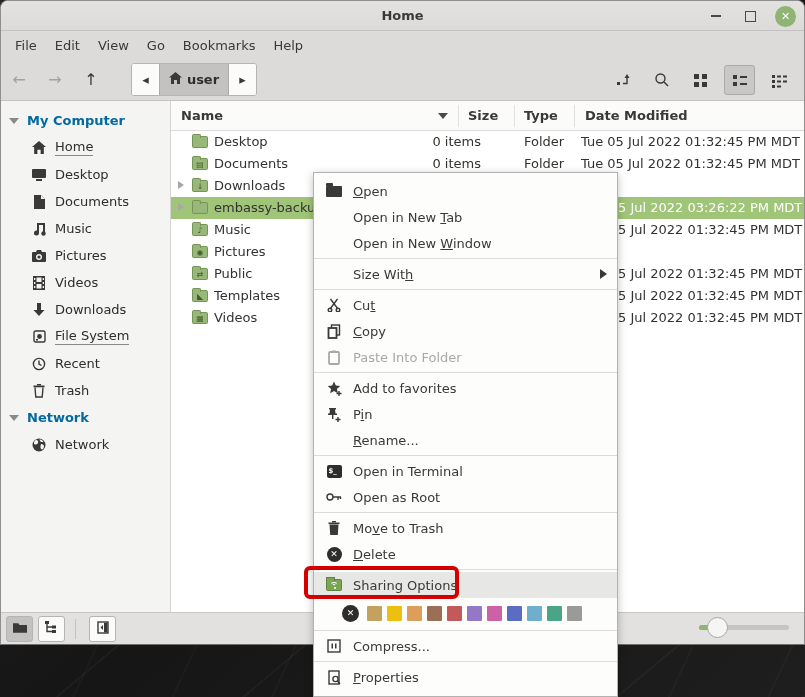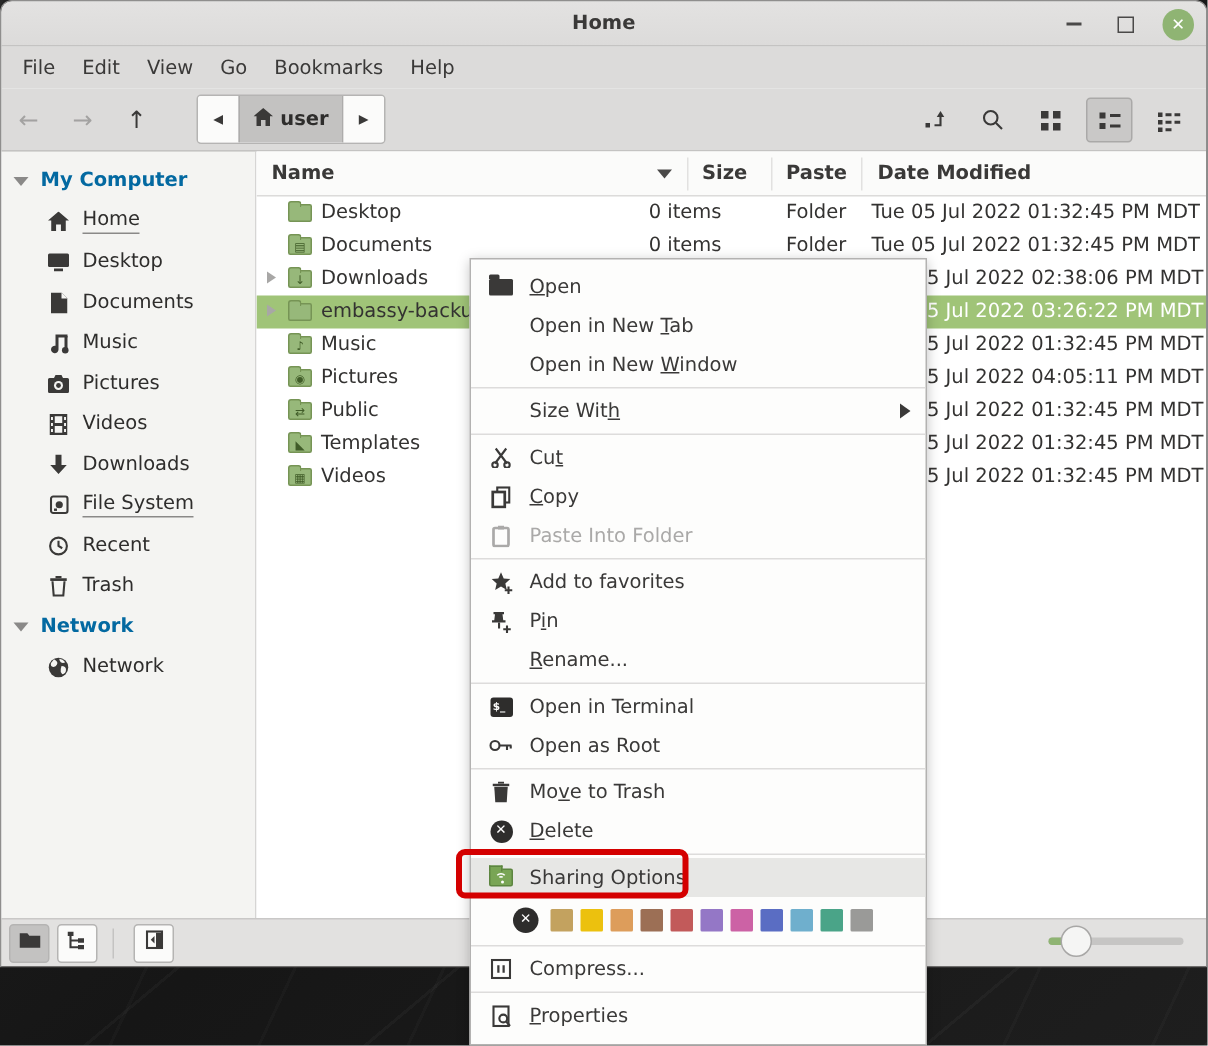--- a/index.html
+++ b/index.html
@@ -321,21 +321,21 @@
       </div>
     </div>
 
     <div class="filearea">
       <div class="list-header">
         <span class="col-name">Name</span>
         <span class="sort-arrow"></span>
         <span class="hsep" style="left:287px"></span>
         <span class="col-size">Size</span>
         <span class="hsep" style="left:343px"></span>
-        <span class="col-type">Paste</span>
+        <span class="col-type">Type</span>
         <span class="hsep" style="left:403px"></span>
         <span class="col-date">Date Modified</span>
       </div>
       <div class="rows">
         <div class="file-row">
           <span class="folder">
               <span class="emblem"></span>
             </span>
           <span class="name">Desktop</span>
           <span class="size">0 items</span>
@@ -350,21 +350,20 @@
           <span class="size">0 items</span>
           <span class="type">Folder</span>
           <span class="date">Tue 05 Jul 2022 01:32:45 PM MDT</span>
         </div>
         <div class="file-row">
           <span class="exp"></span>
           <span class="folder">
               <span class="emblem">↓</span>
             </span>
           <span class="name">Downloads</span>
-          <span class="date shift">5 Jul 2022 02:38:06 PM MDT</span>
         </div>
         <div class="file-row selected" style="background-color: rgb(160, 196, 120);">
           <span class="exp"></span>
           <span class="folder">
               <span class="emblem"></span>
             </span>
           <span class="name">embassy-backup</span>
           <span class="date shift">5 Jul 2022 03:26:22 PM MDT</span>
         </div>
         <div class="file-row">
@@ -372,21 +371,20 @@
               <span class="emblem">♪</span>
             </span>
           <span class="name">Music</span>
           <span class="date shift">5 Jul 2022 01:32:45 PM MDT</span>
         </div>
         <div class="file-row">
           <span class="folder">
               <span class="emblem">◉</span>
             </span>
           <span class="name">Pictures</span>
-          <span class="date shift">5 Jul 2022 04:05:11 PM MDT</span>
         </div>
         <div class="file-row">
           <span class="folder">
               <span class="emblem">⇄</span>
             </span>
           <span class="name">Public</span>
           <span class="date shift">5 Jul 2022 01:32:45 PM MDT</span>
         </div>
         <div class="file-row">
           <span class="folder">

